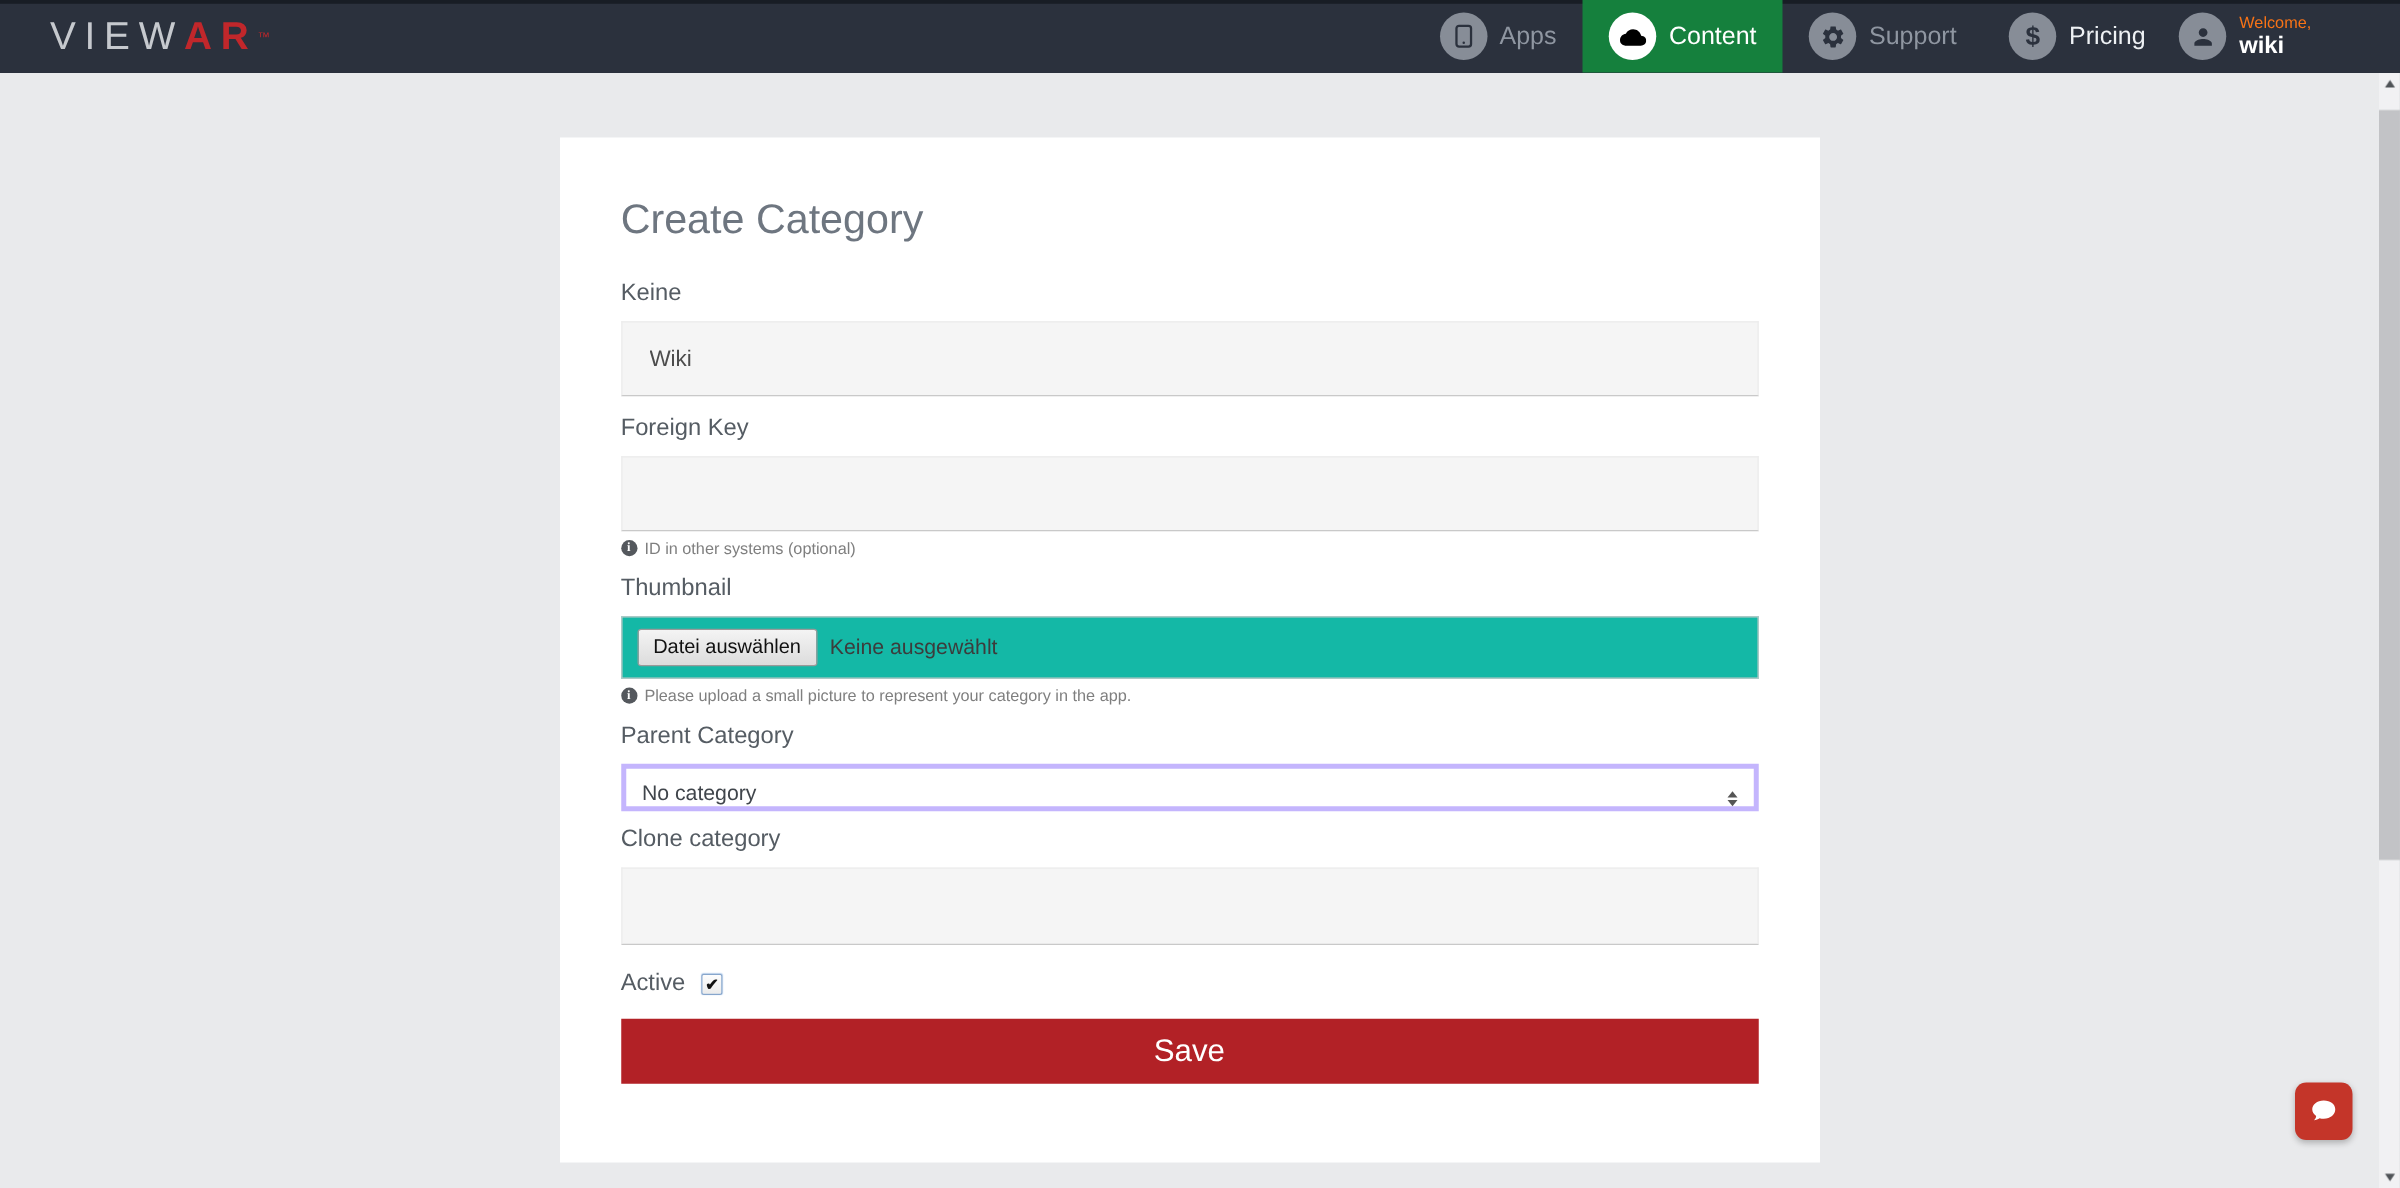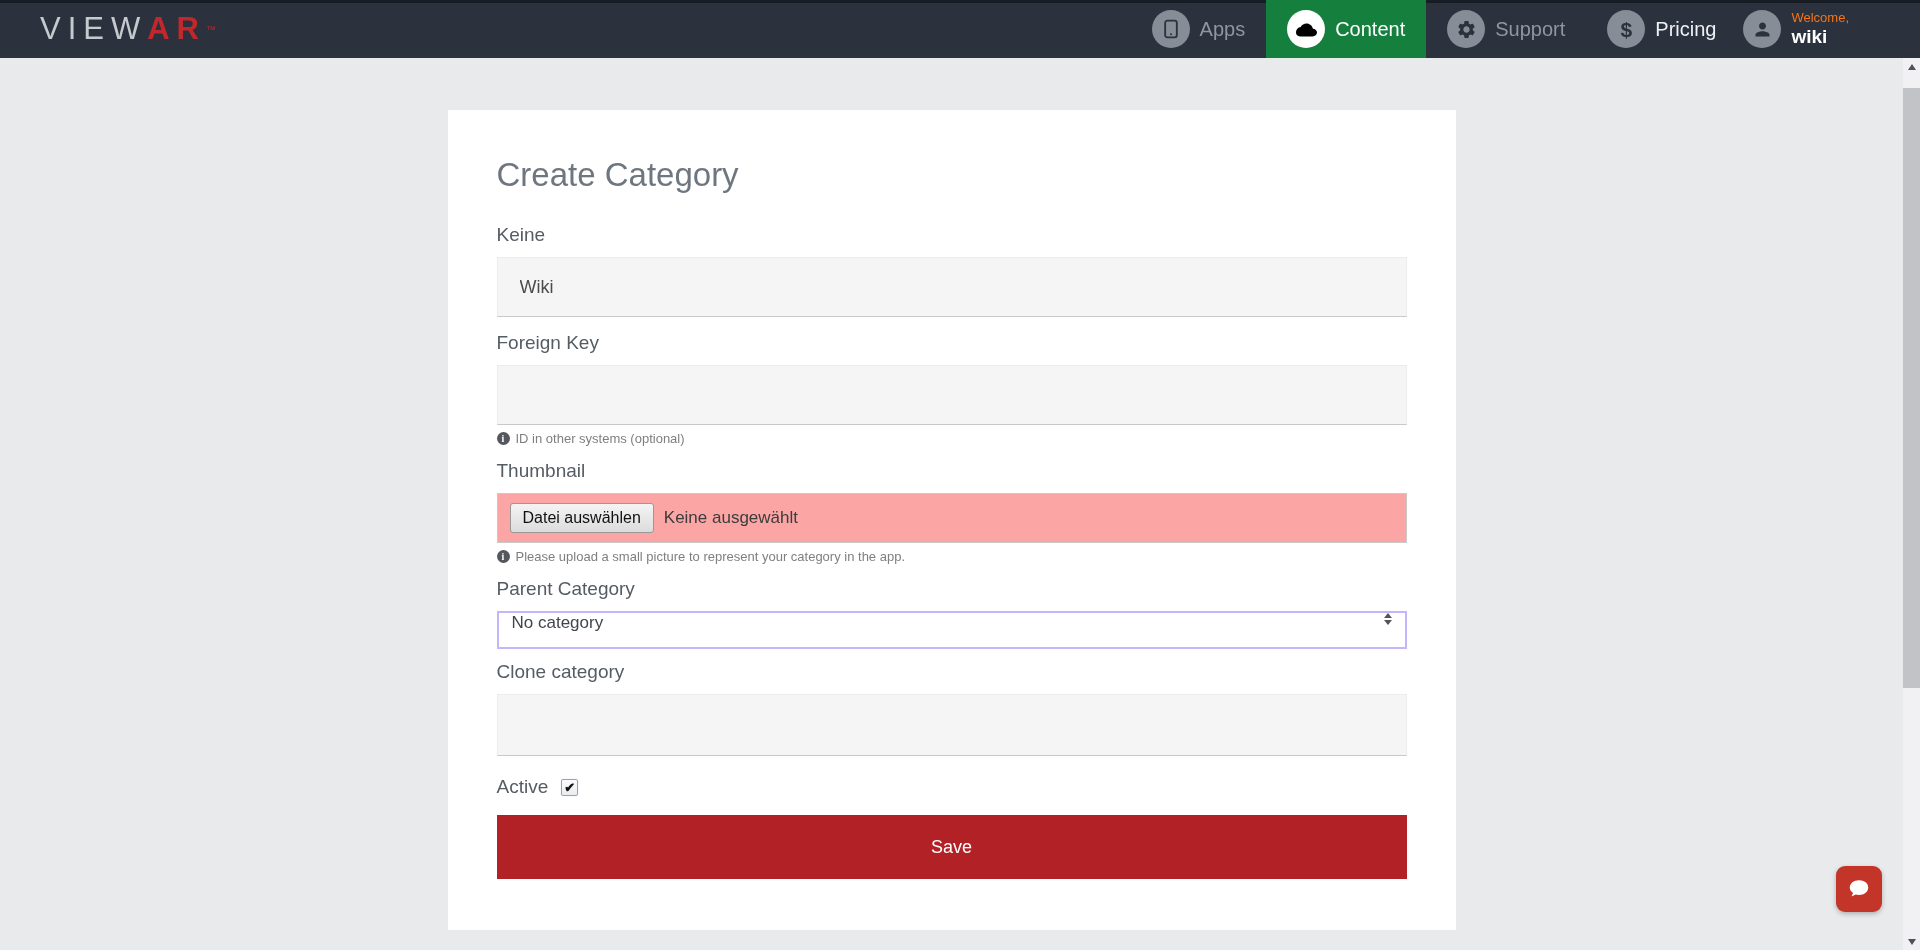--- a/index.html
+++ b/index.html
@@ -76,53 +76,53 @@
   .helper-row { display:flex; align-items:center; gap:6px; margin-top:5px; height:16px; }
   .info-icon {
     width:13px; height:13px; border-radius:50%; background:#54585d;
     color:#ffffff; font-size:10px; font-weight:700;
     font-family:"Liberation Serif", serif;
     display:flex; align-items:center; justify-content:center; flex:0 0 auto;
   }
   .helper-text { font-size:13px; color:#7f7f7f; }
 
   .file-box {
-    height:50px; background:#fca5a5; border:1px solid #c9c9c9;
+    height:50px; background:#14b8a6; border:1px solid #c9c9c9;
     display:flex; align-items:center; padding:0 12px;
   }
   .file-button {
     padding:5px 12px; border:1px solid #999999; border-radius:3px;
     background:linear-gradient(#f4f4f4, #dcdcdc);
     font-size:16px; color:#111111; margin-right:10px; cursor:pointer;
     font-family:"Liberation Sans", sans-serif;
   }
   .file-status { font-size:17px; color:#3c3c3c; }
 
   .select-box {
-    height:38px; background:#ffffff; border:2px solid #c4b5fd;
-    display:flex; align-items:flex-start; padding:0 13px; cursor:pointer;
+    height:38px; background:#ffffff; border:4px solid #c4b5fd;
+    display:flex; align-items:flex-end; padding:0 13px; cursor:pointer;
   }
   .select-value { font-size:17px; color:#40454b; }
   .select-spinner { margin-left:auto; display:flex; flex-direction:column; gap:2px; align-items:center; }
   .tri-up   { width:0; height:0; border-left:4px solid transparent; border-right:4px solid transparent; border-bottom:5px solid #555; }
   .tri-down { width:0; height:0; border-left:4px solid transparent; border-right:4px solid transparent; border-top:5px solid #555; }
 
   .active-row { display:flex; align-items:center; gap:13px; height:20px; margin-bottom:18px; }
   .active-label { font-size:19px; color:#555c63; }
   .checkbox {
     width:17px; height:17px; border:1px solid #87a6cc; border-radius:2px;
     background:linear-gradient(#fdfdfd,#ebebeb);
     display:flex; align-items:center; justify-content:center;
     font-size:13px; font-weight:700; color:#111; line-height:1; cursor:pointer;
     box-shadow: 0 0 1px #b9d2ef;
   }
 
   .save-button {
-    width:100%; height:64px; border:none; background:#b22126; color:#ffffff;
-    font-size:18px; cursor:pointer; display:flex; align-items:center; justify-content:center;
+    width:100%; height:52px; border:none; background:#b22126; color:#ffffff;
+    font-size:25px; cursor:pointer; display:flex; align-items:center; justify-content:center;
     font-family:"Liberation Sans", sans-serif;
   }
 
   
   .chat-fab {
     position:fixed; right:38px; bottom:38px; width:46px; height:46px;
     background:#c43529; border-radius:9px; cursor:pointer;
     display:flex; align-items:center; justify-content:center;
     box-shadow:0 2px 5px rgba(0,0,0,0.25); z-index:20;
   }

